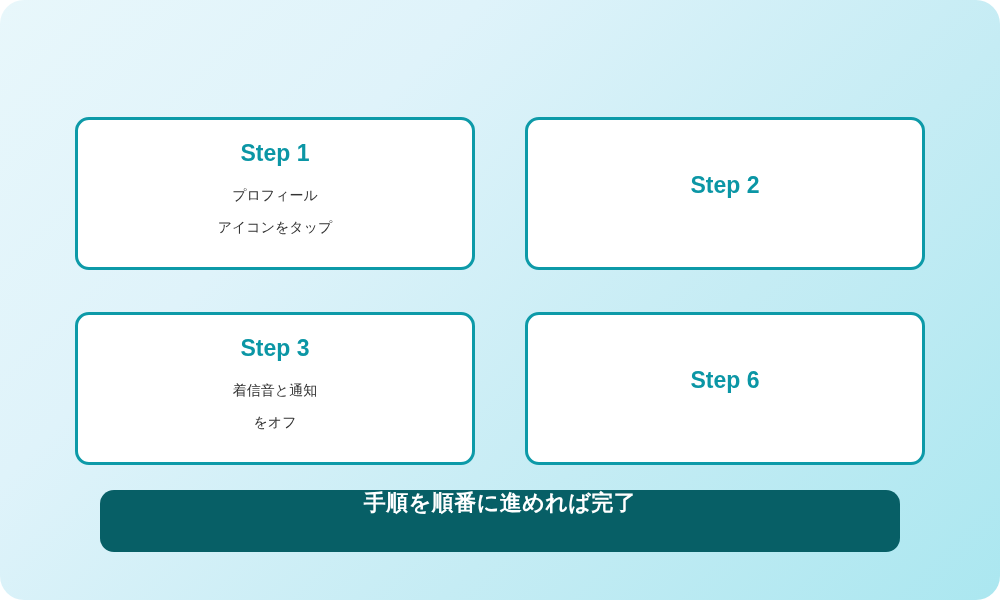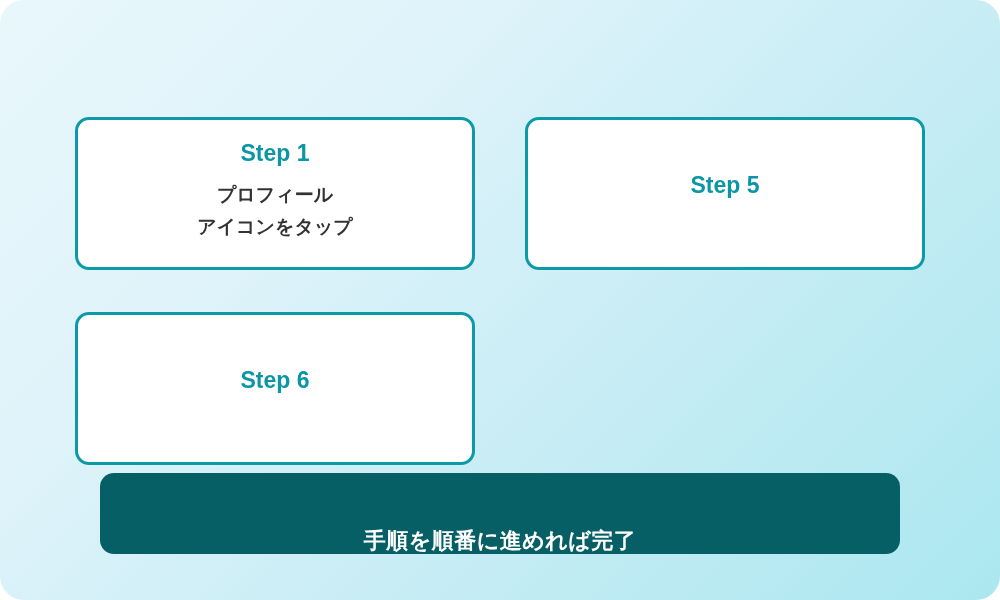--- a/index.html
+++ b/index.html
@@ -67,38 +67,37 @@
   .step-label {
     font-size: 23px;
     font-weight: bold;
     color: #0b96a5;
     line-height: 1.2;
     margin-bottom: 12px;
     text-align: center;
   }
 
   .step-body {
-    font-size: 19px;
+    font-size: 14px;
     color: #333333;
     line-height: 32px;
     text-align: center;
     white-space: pre-line;
-    font-weight: bold;
   }
 
   #footer-banner {
     position: absolute;
     left: 100px;
-    top: 473px;
+    top: 490px;
     width: 800px;
-    height: 81px;
+    height: 62px;
     background: #075f66;
     border-radius: 14px;
     display: flex;
-    align-items: flex-end;
+    align-items: flex-start;
     justify-content: center;
   }
 
   #footer-text {
     font-size: 22px;
     font-weight: bold;
     color: #ffffff;
     letter-spacing: 0.5px;
     text-align: center;
     line-height: 1.2;
@@ -112,23 +111,28 @@
 
   <div id="steps-grid">
 
     <div class="step-card">
       <div class="step-label">Step 1</div>
       <div class="step-body">プロフィール
 アイコンをタップ</div>
     </div>
 
     <div class="step-card">
-      <div class="step-label">Step 5</div>
+      <div class="step-label">Step 2</div>
     </div>
 
+    <div class="step-card">
+      <div class="step-label">Step 3</div>
+      <div class="step-body">着信音と通知
+をオフ</div>
+    </div>
 
     <div class="step-card">
       <div class="step-label">Step 6</div>
     </div>
 
   </div>
 
   <div id="footer-banner">
     <div id="footer-text">手順を順番に進めれば完了</div>
   </div>

